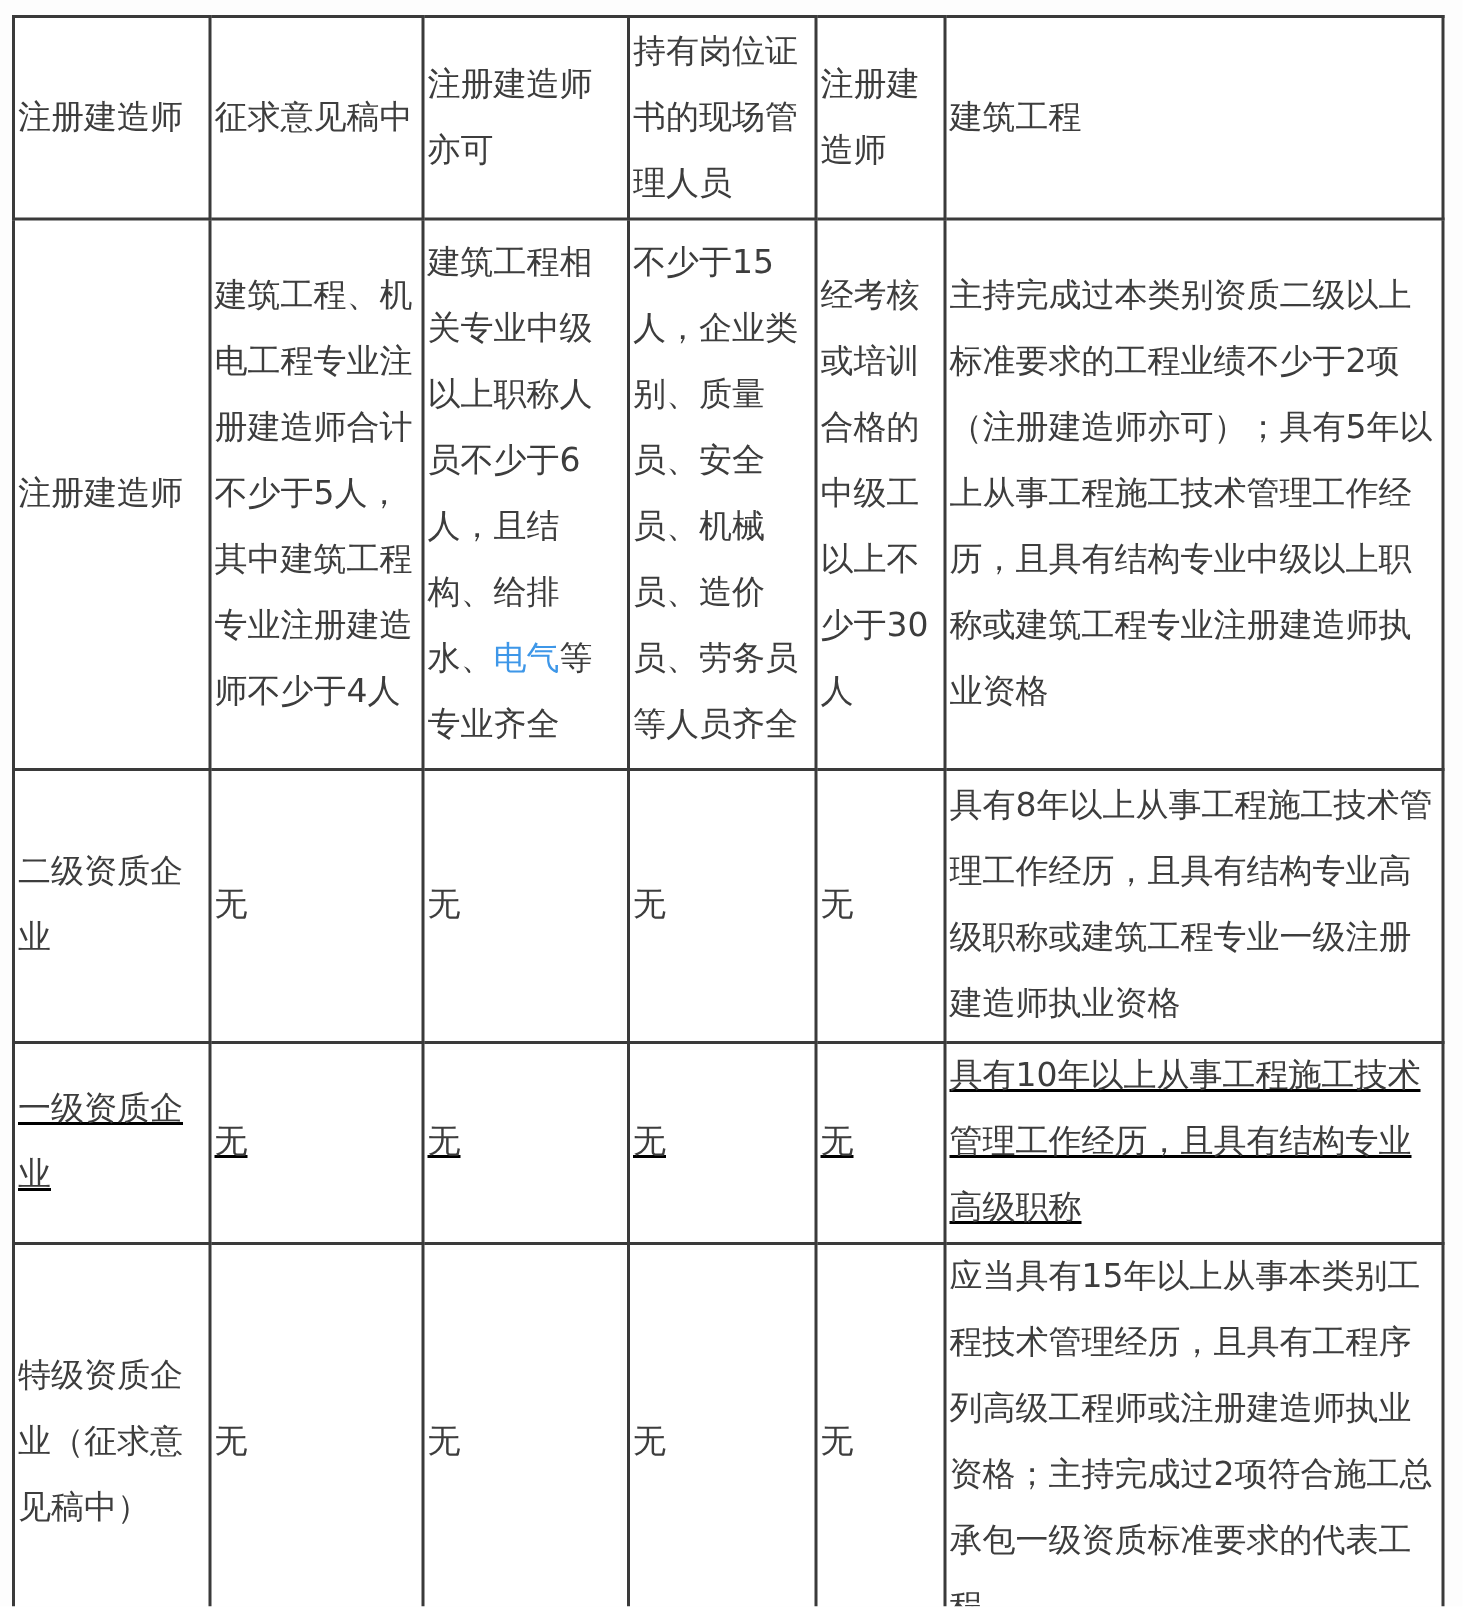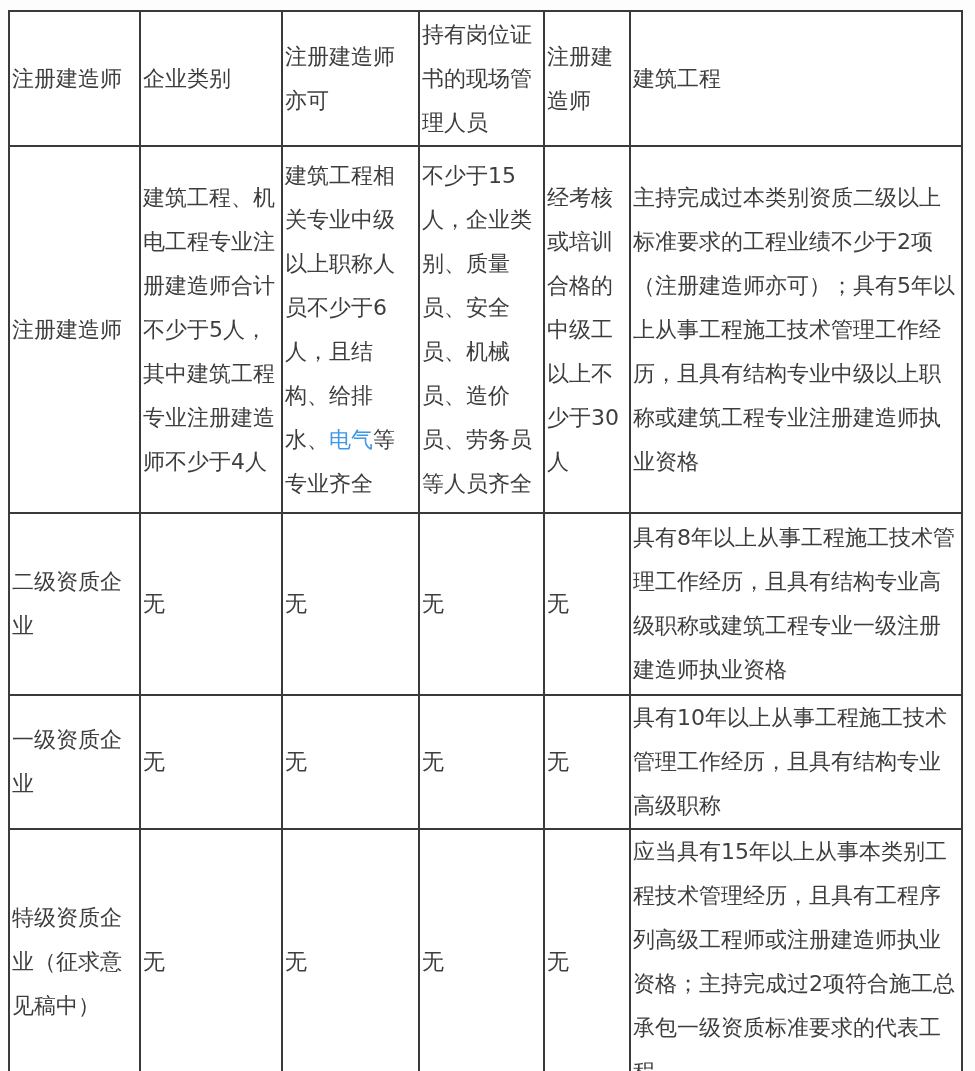--- a/index.html
+++ b/index.html
@@ -39,21 +39,21 @@
     font-weight: normal;
     color: var(--text);
     font-size: 22px;
     line-height: 44px;
     word-break: break-all;
     overflow-wrap: anywhere;
   }
   tr.r-head   { height: 135px; }
   tr.r-lv3    { height: 367px; }
   tr.r-lv2    { height: 182px; }
-  tr.r-lv1    { height: 127px; }
+  tr.r-lv1    { height: 127px; text-decoration: underline; }
   tr.r-special{ height: 229px; }
   a.cell-link {
     color: var(--link);
     text-decoration: none;
     cursor: pointer;
   }
 </style>
 </head>
 <body>
 
@@ -64,21 +64,21 @@
         <col style="width:131px">
         <col style="width:142px">
         <col style="width:137px">
         <col style="width:125px">
         <col style="width:86px">
         <col style="width:332px">
       </colgroup>
       <tbody>
         <tr class="r-head">
           <th>注册建造师</th>
-          <th>企业类别</th>
+          <th>征求意见稿中</th>
           <th>注册建造师亦可</th>
           <th>持有岗位证书的现场管理人员</th>
           <th>注册建造师</th>
           <th>建筑工程</th>
         </tr>
 
         <tr class="r-lv3">
           <td>注册建造师</td>
           <td>建筑工程、机电工程专业注册建造师合计不少于5人，其中建筑工程专业注册建造师不少于4人</td>
           <td><span>建筑工程相关专业中级以上职称人员不少于6人，且结构、给排水、</span><a class="cell-link">电气</a><span>等专业齐全</span></td>

